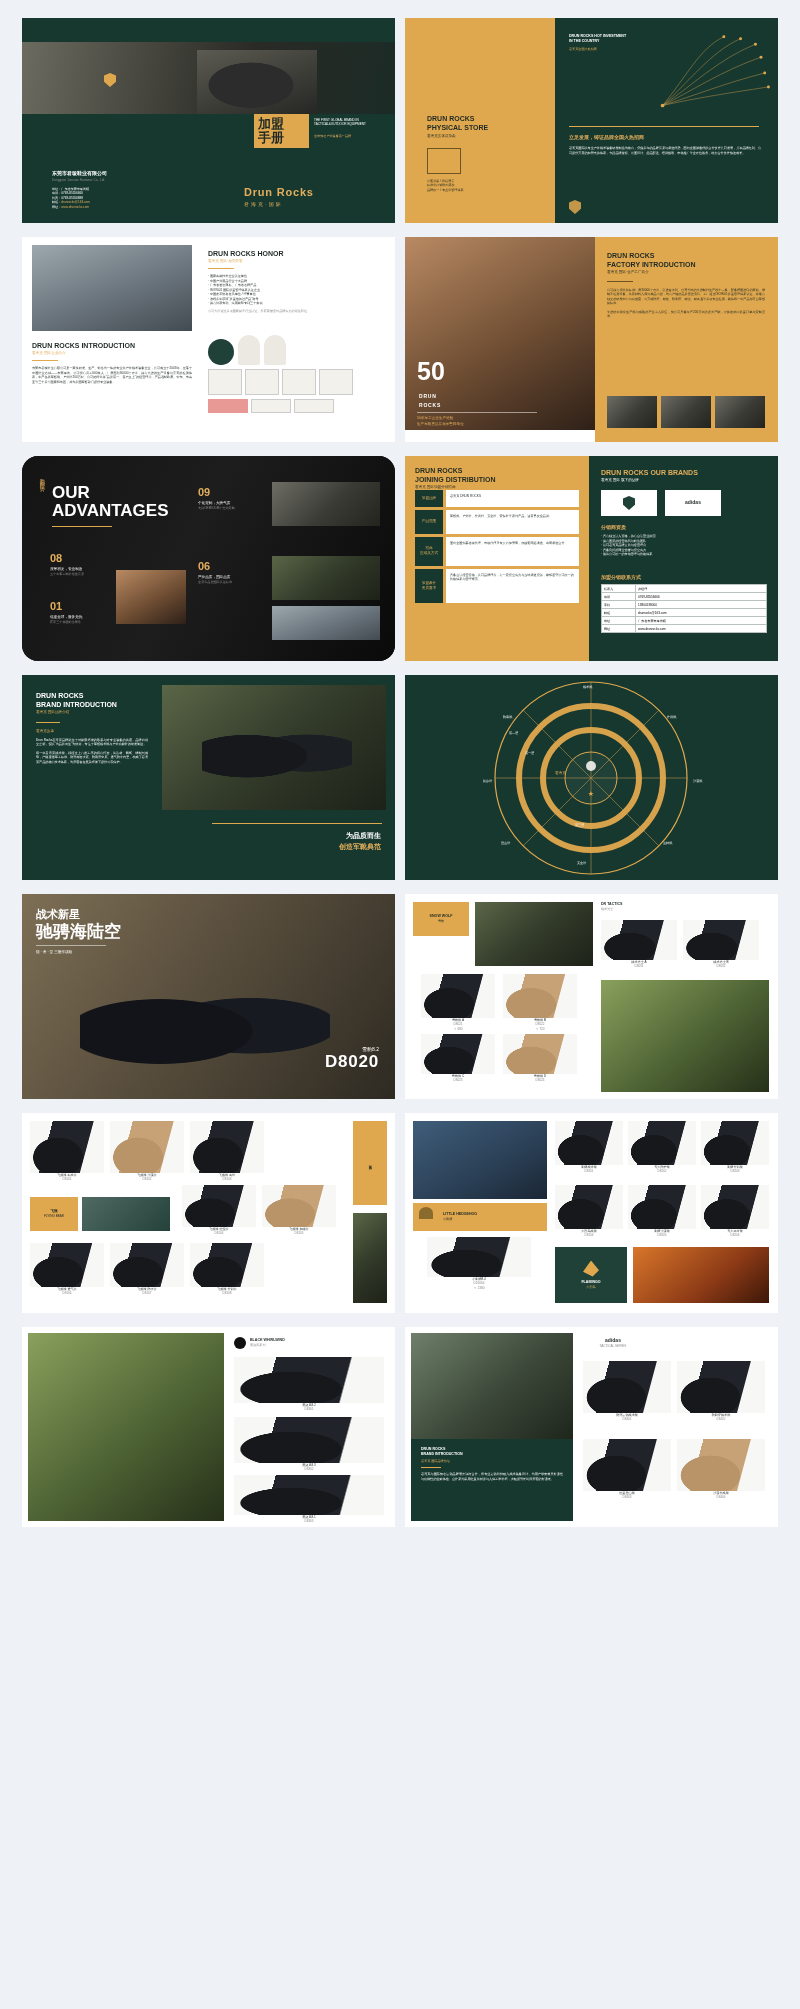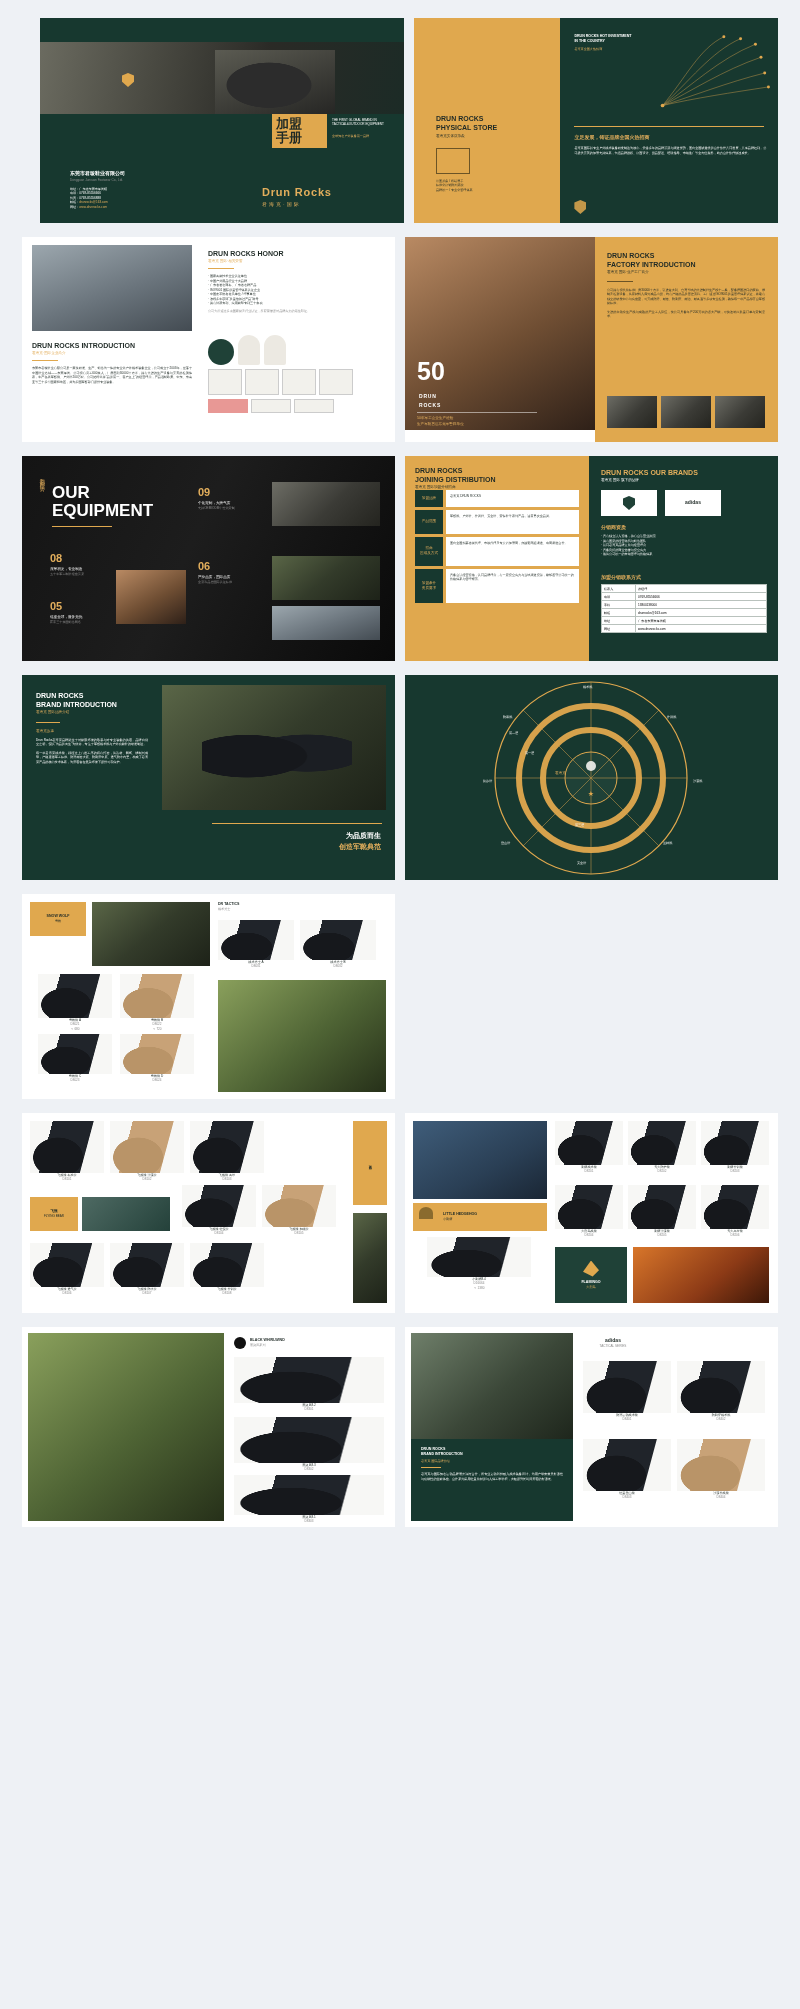--- a/index.html
+++ b/index.html
@@ -23,21 +23,21 @@
     position: relative;
     overflow: hidden;
     background: #fff;
   }
   .half { width: 373px; }
 
   
   .dark-green { background: #1f4137; }
   .deep-green { background: #17382f; }
   .gold { background: #e0a84e; }
-  .black { background: #0d0d0d; }
+  .black { background: #0d0d0d; border-radius: 16px; }
   .white { background: #ffffff; }
 
   .txt-gold { color: #e2ae5c; }
   .txt-white { color: #ffffff; }
   .txt-dark { color: #1f2a26; }
   .txt-grey { color: #8b8b8b; }
 
   .tiny { font-size: 3.1px; line-height: 1.45; }
   .tiny2 { font-size: 3.6px; line-height: 1.5; }
   .sm { font-size: 5px; line-height: 1.45; }
@@ -104,21 +104,21 @@
   }
   .badge-sq { border: 0.8px solid #e0a84e; }
   table { border-collapse: collapse; width: 100%; }
   td { border: 0.5px solid #b9c2bd; padding: 1.5px 2px; font-size: 3.1px; }
 </style>
 </head>
 <body>
 
 <div class="spread">
 
-  <div class="page half deep-green" style="height:205px;margin-left:18px;">
+  <div class="page half deep-green" style="height:205px;">
     <div class="ph" style="position:absolute;left:0;top:24px;width:373px;height:72px;background:linear-gradient(100deg,#6b6b60 0%,#4a4a42 30%,#2a2a26 60%,#1b2b26 100%);">
       <div style="position:absolute;left:175px;top:8px;width:120px;height:64px;background:radial-gradient(ellipse at 45% 55%,#2c2c2c 0 45%,transparent 46%),linear-gradient(160deg,#5b5b52,#262624);"></div>
     </div>
     <div class="logo-shield" style="position:absolute;left:82px;top:55px;"></div>
 
     <div style="position:absolute;left:232px;top:96px;width:55px;height:34px;" class="gold">
       <div class="b txt-dark" style="font-size:13px;padding:3px 0 0 4px;line-height:1.05;">
         <div>加盟</div>
         <div>手册</div>
       </div>
@@ -263,31 +263,31 @@
   </div>
 </div>
 
 <div class="spread">
 
   <div class="page half black" style="height:205px;position:relative;">
     <div style="position:absolute;inset:0;background:linear-gradient(115deg,#141414 0%,#1d1d1d 45%,#0a0a0a 100%);"></div>
     <div class="vert sm txt-gold" style="position:absolute;left:16px;top:18px;letter-spacing:2px;">我们的优势</div>
     <div style="position:absolute;left:30px;top:28px;">
       <div class="xl b txt-white">OUR</div>
-      <div class="xl b txt-white">EQUIPMENT</div>
+      <div class="xl b txt-white">ADVANTAGES</div>
       <div class="line-gold" style="width:60px;margin-top:6px;"></div>
     </div>
 
     <div style="position:absolute;left:28px;top:96px;">
       <div class="lg b txt-gold">08</div>
       <div class="tiny2 txt-white" style="margin-top:2px;">深厚积淀，专业制造</div>
       <div class="tiny txt-grey">五十年军工制鞋经验沉淀</div>
     </div>
     <div style="position:absolute;left:28px;top:144px;">
-      <div class="lg b txt-gold">05</div>
+      <div class="lg b txt-gold">01</div>
       <div class="tiny2 txt-white" style="margin-top:2px;">链接全球，服务无忧</div>
       <div class="tiny txt-grey">覆盖三十余国销售网络</div>
     </div>
     <div style="position:absolute;left:176px;top:30px;">
       <div class="lg b txt-gold">09</div>
       <div class="tiny2 txt-white" style="margin-top:2px;">个化定制，大牌气质</div>
       <div class="tiny txt-grey">支持OEM/ODM个性化定制</div>
     </div>
     <div style="position:absolute;left:176px;top:104px;">
       <div class="lg b txt-gold">06</div>
@@ -436,20 +436,33 @@
     <div class="tiny txt-white" style="position:absolute;left:258px;top:166px;">丛林靴</div>
     <div class="tiny txt-white" style="position:absolute;left:172px;top:186px;">安全鞋</div>
     <div class="tiny txt-white" style="position:absolute;left:96px;top:166px;">登山鞋</div>
     <div class="tiny txt-white" style="position:absolute;left:78px;top:104px;">徒步鞋</div>
     <div class="tiny txt-white" style="position:absolute;left:98px;top:40px;">防暴靴</div>
   </div>
 </div>
 
 <div class="spread">
 
+  <div class="page half ph-rope" style="height:205px;position:relative;">
+    <div style="position:absolute;left:14px;top:14px;">
+      <div class="lg b txt-white">战术新星</div>
+      <div class="xl b txt-white" style="margin-top:2px;">驰骋海陆空</div>
+      <div class="line-w" style="width:70px;margin:5px 0 4px;"></div>
+      <div class="tiny2 txt-white">陆 · 海 · 空 三栖作战靴</div>
+    </div>
+    <div style="position:absolute;left:58px;top:78px;width:250px;height:96px;background:radial-gradient(ellipse at 32% 62%,#121419 0 38%,transparent 39%),radial-gradient(ellipse at 68% 56%,#171a20 0 36%,transparent 37%);"></div>
+    <div style="position:absolute;right:16px;bottom:28px;text-align:right;">
+      <div class="sm txt-white">雪豹8.2</div>
+      <div class="xl b txt-white ls">D8020</div>
+    </div>
+  </div>
 
   <div class="page half white" style="height:205px;position:relative;">
     <div class="gold" style="position:absolute;left:8px;top:8px;width:56px;height:34px;display:flex;flex-direction:column;justify-content:center;align-items:center;">
       <div class="tiny2 b txt-dark">SNOW WOLF</div>
       <div class="tiny txt-dark">雪豹</div>
     </div>
     <div class="ph-soldier" style="position:absolute;left:70px;top:8px;width:118px;height:64px;"></div>
     <div style="position:absolute;left:196px;top:8px;width:60px;">
       <div class="tiny2 b txt-dark">DR TACTICS</div>
       <div class="tiny txt-grey">战术勇士</div>

